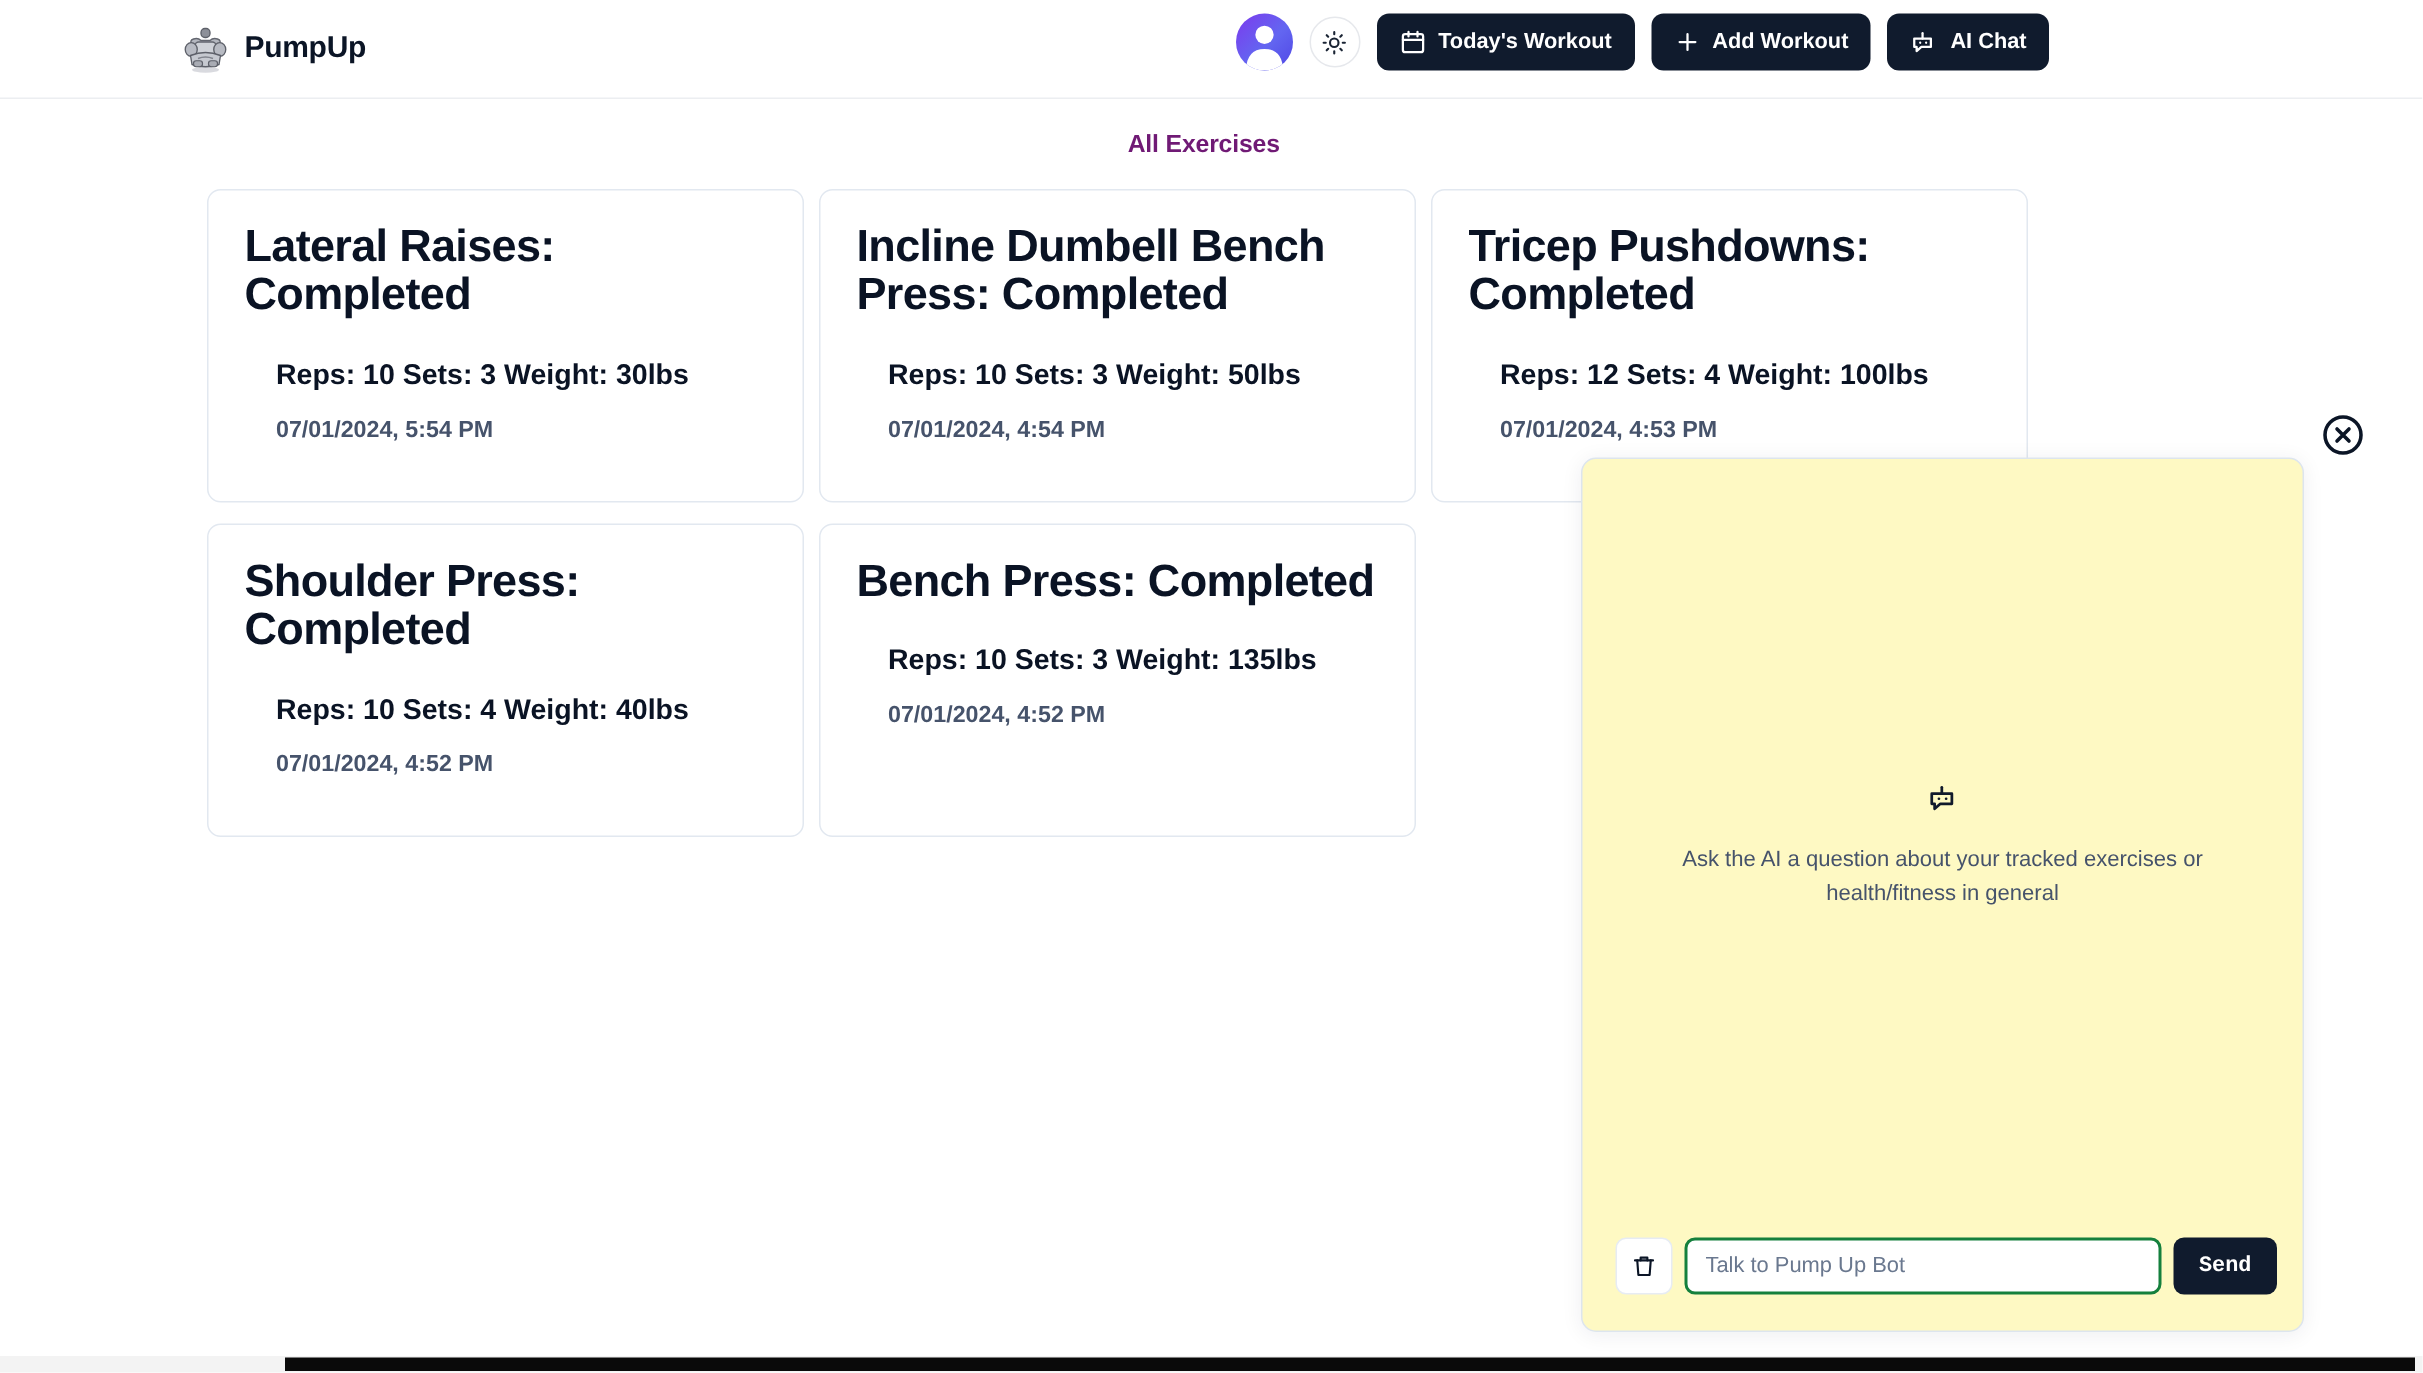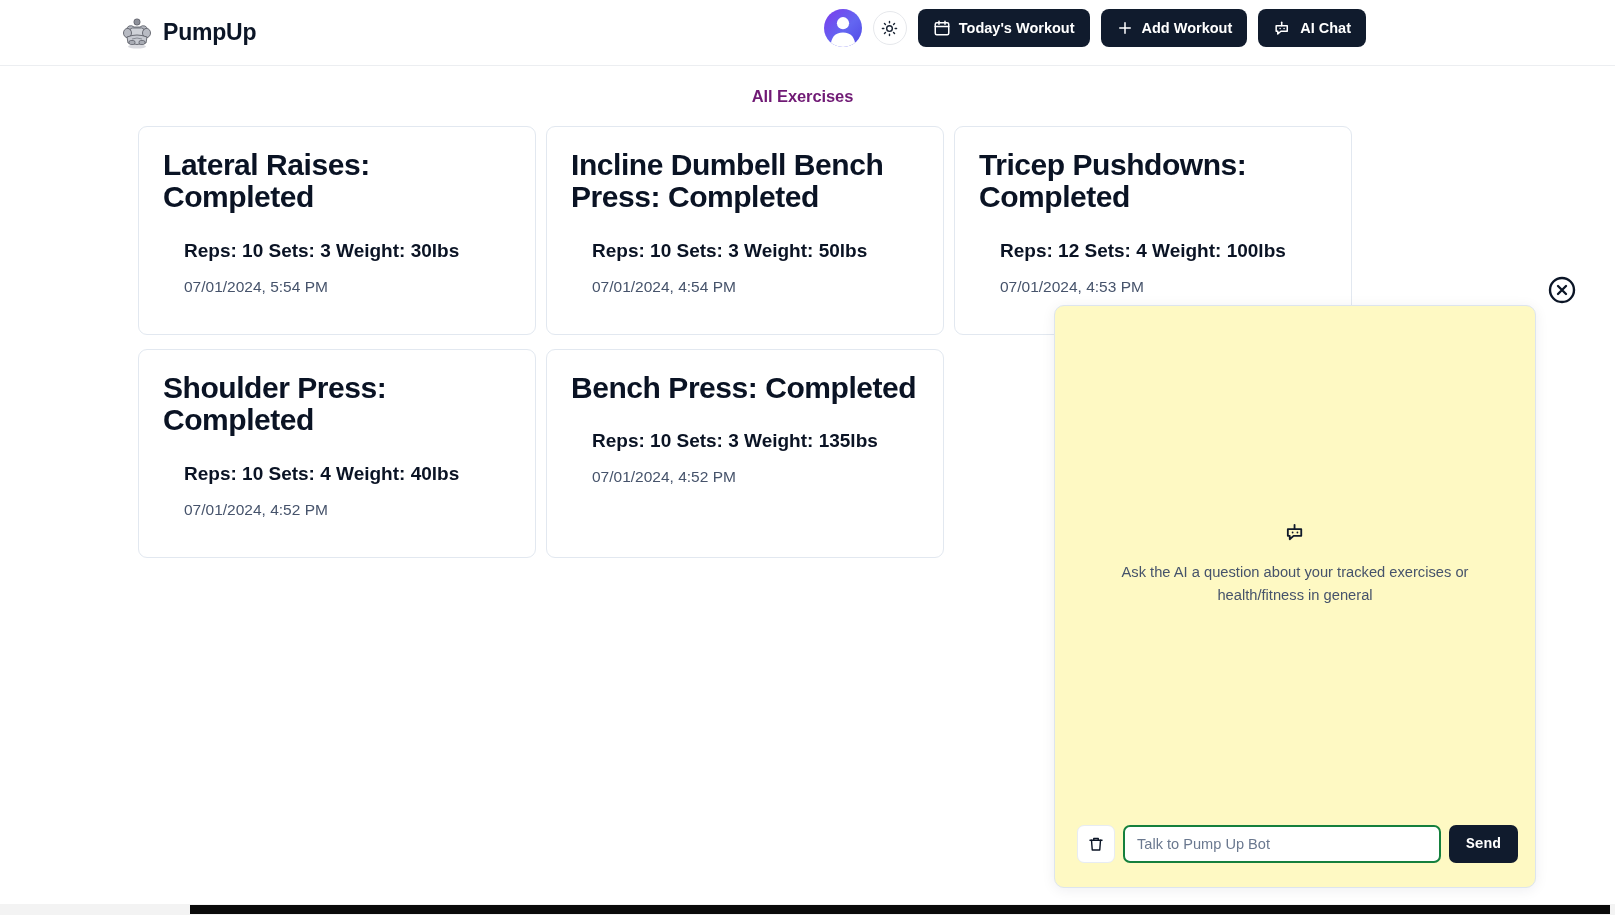--- a/index.html
+++ b/index.html
@@ -25,21 +25,21 @@
     display: flex;
     align-items: center;
     gap: 9px;
     margin-left: 120px;
   }
   .brand-logo {
     width: 34px; height: 34px;
     display: block;
   }
   .brand-name {
-    font-size: 23px;
+    font-size: 20px;
     font-weight: 700;
     letter-spacing: -0.2px;
     color: #0b1526;
   }
   .header-right {
     position: absolute;
     right: 249px;
     top: 0;
     height: 56px;
     display: flex;
@@ -118,21 +118,21 @@
     color: #0a1324;
   }
   .card-stats {
     font-size: 19px;
     font-weight: 700;
     margin: 0 0 0 21px;
     color: #0a1324;
   }
   .card-time {
     font-size: 15.5px;
-    font-weight: 400;
+    font-weight: 700;
     margin: 16px 0 0 21px;
     color: #46536b;
   }
 
   
   .chat-close {
     position: absolute;
     left: 1547px;
     top: 275px;
     width: 30px; height: 30px;

